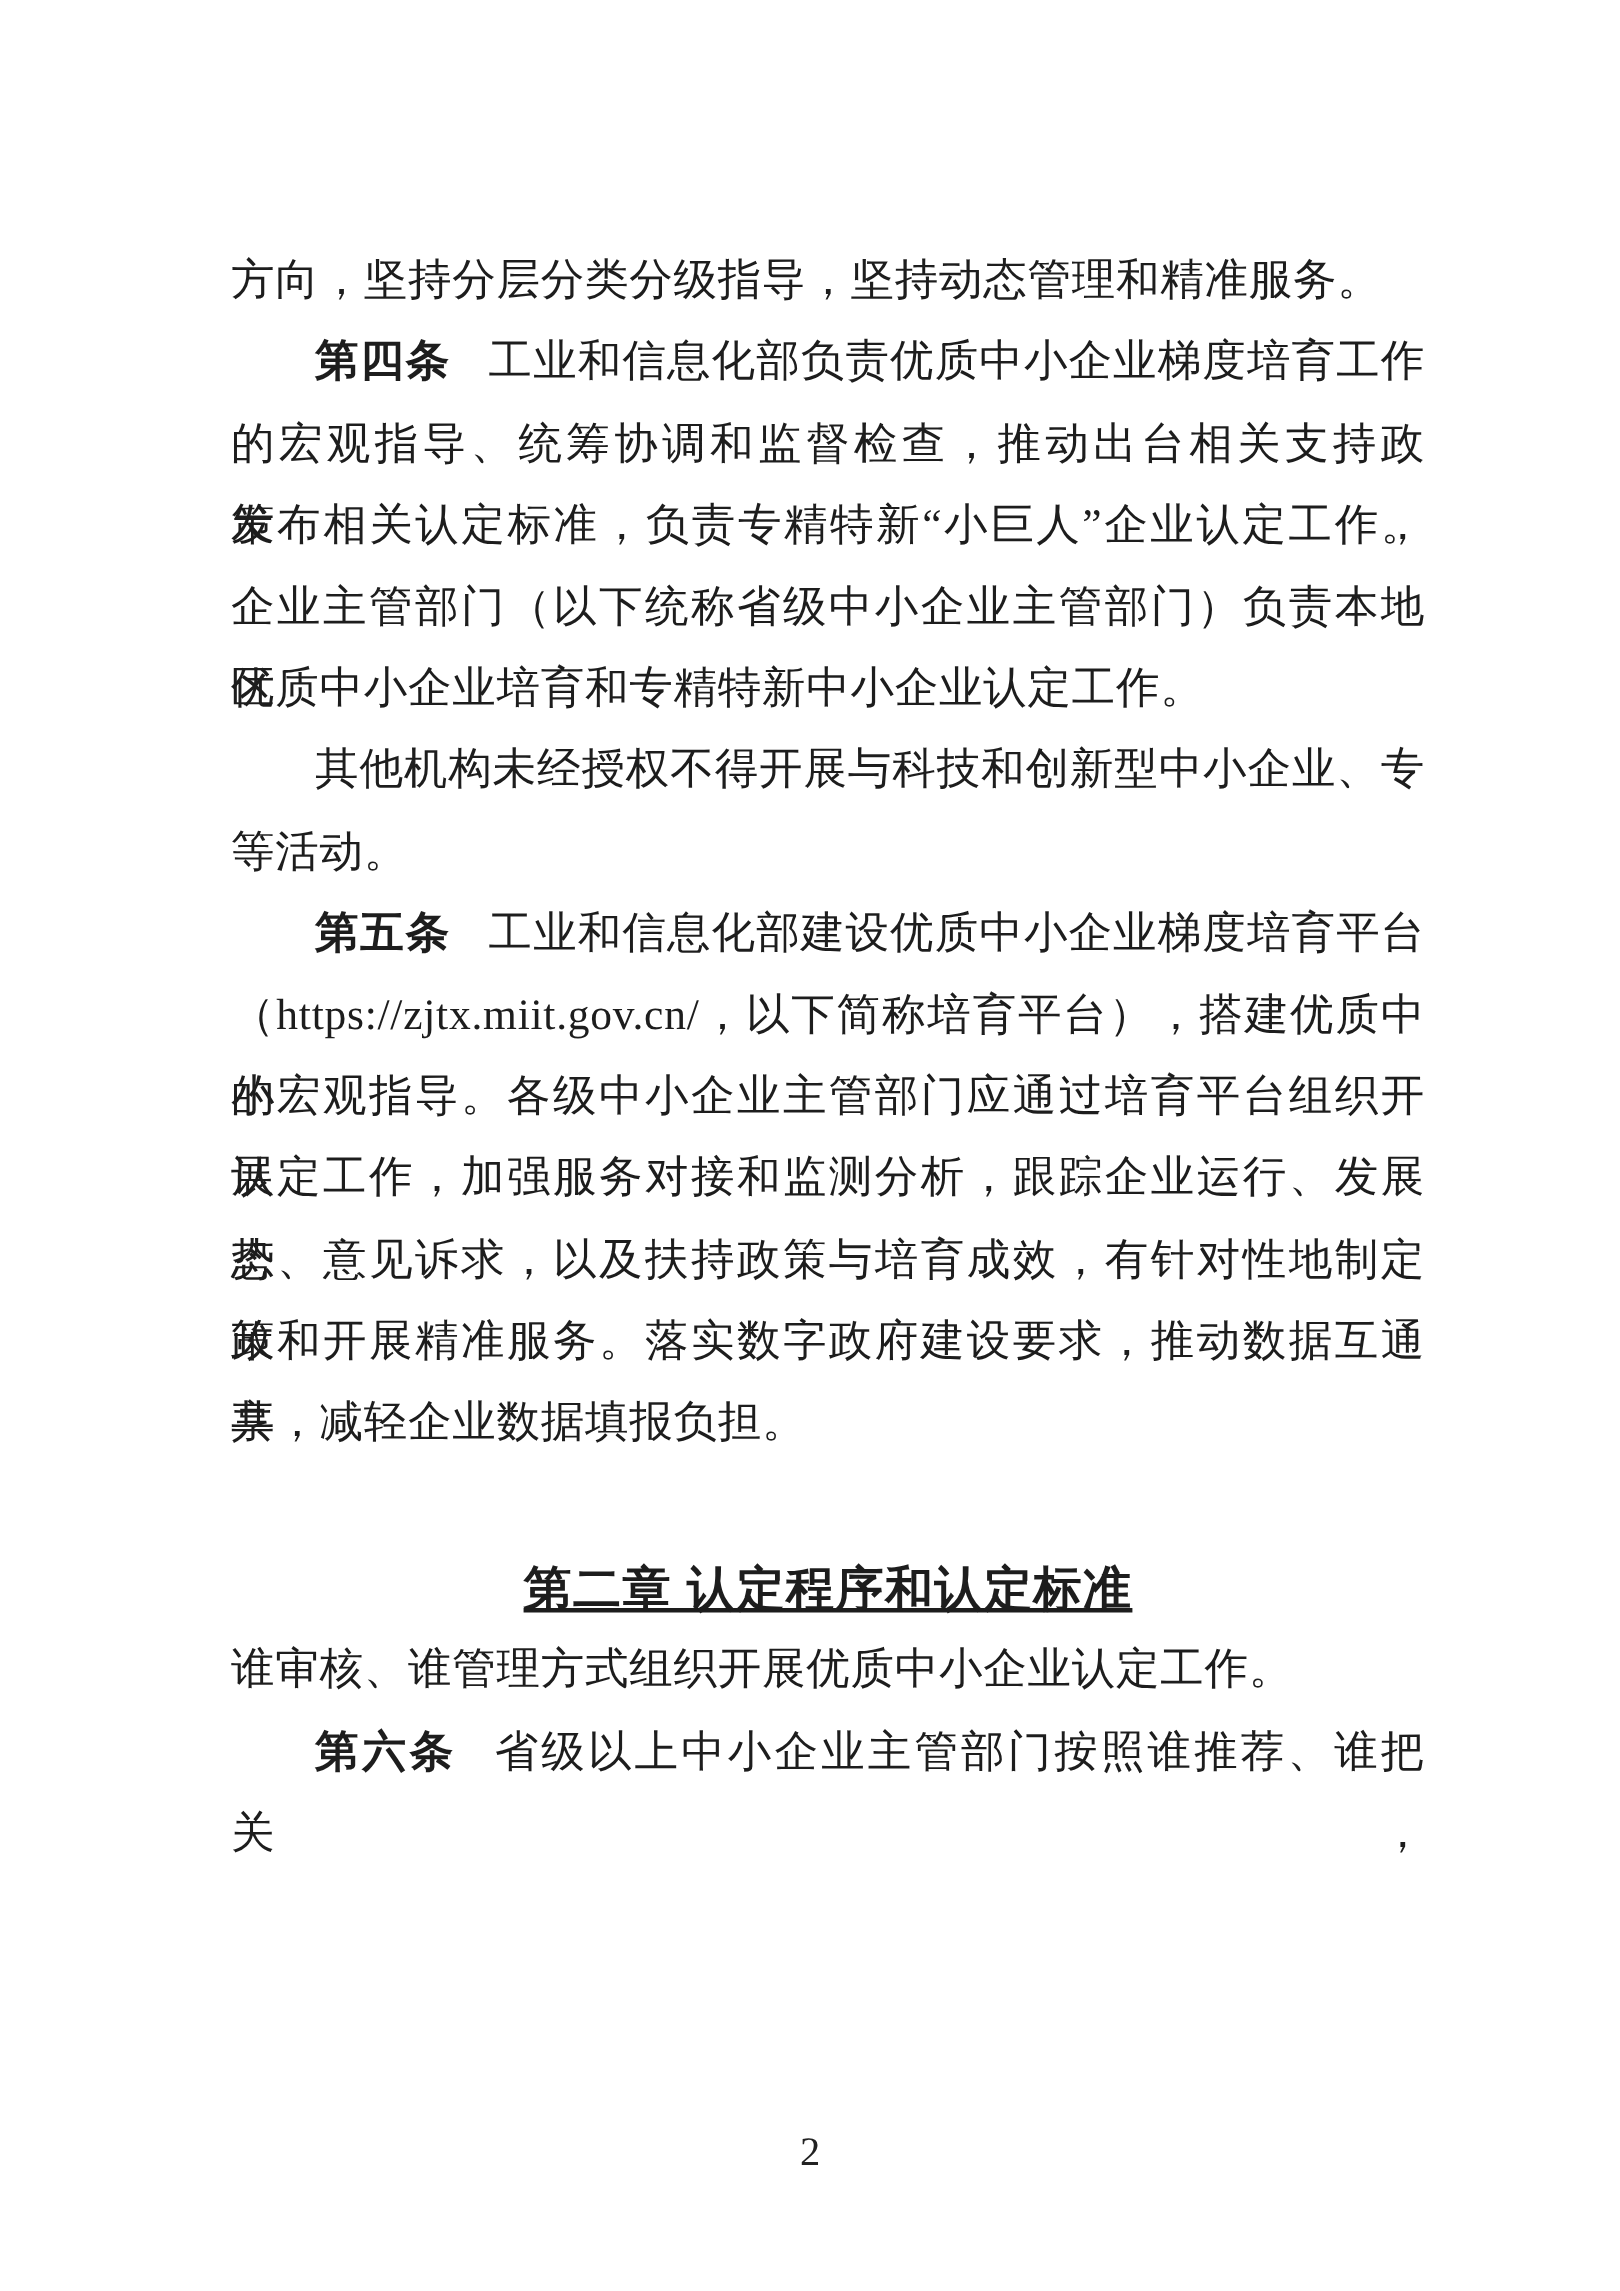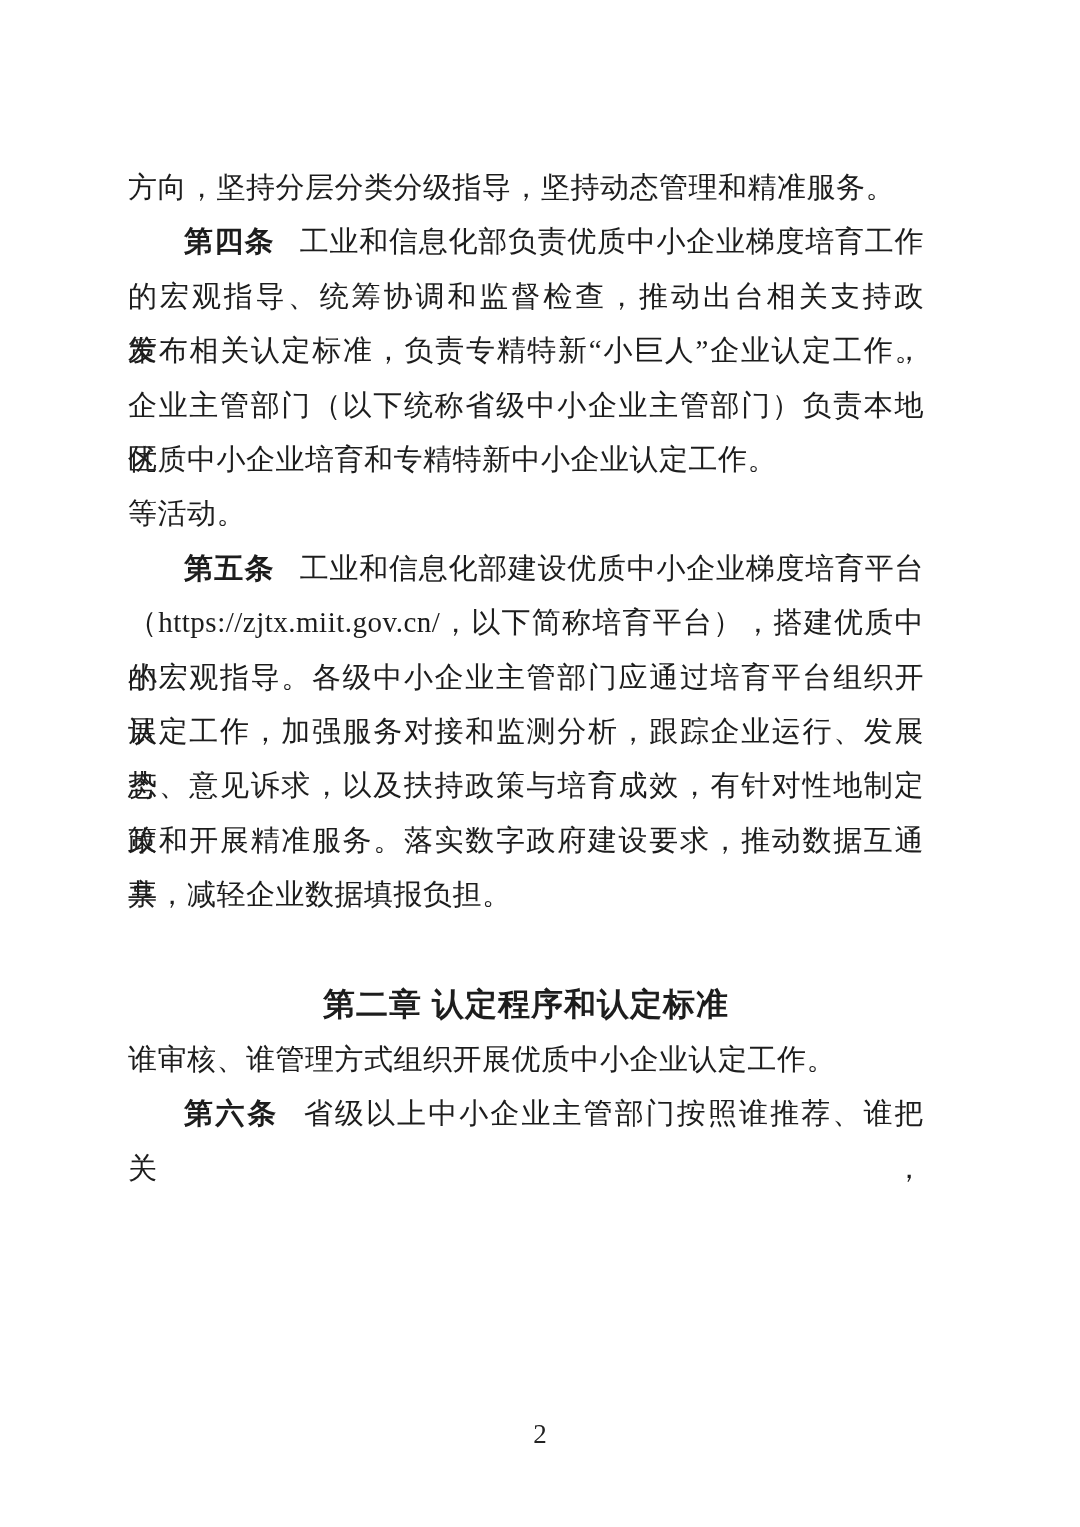--- a/index.html
+++ b/index.html
@@ -14,21 +14,21 @@
     height: 1527px;
     margin: 0 auto;
     background: #ffffff;
     color: #1d1d1d;
     font-family: "Liberation Serif", "DejaVu Serif", serif;
     overflow: hidden;
   }
   .doc-body {
     position: absolute;
     top: 160px;
-    left: 128px;
+    left: 154px;
     width: 796px;
   }
   .line {
     font-size: 29px;
     line-height: 54.4px;
     height: 54.4px;
     white-space: normal;
     text-align: justify;
     text-align-last: left;
     letter-spacing: 0.5px;
@@ -48,20 +48,21 @@
   }
   .chapter {
     font-family: "Liberation Sans", "DejaVu Sans", sans-serif;
     font-weight: 700;
     font-size: 32px;
     line-height: 54.4px;
     height: 54.4px;
     margin-top: 56px;
     text-align: center;
     letter-spacing: 1px;
+    text-decoration: underline;
   }
   .footer {
     position: absolute;
     top: 1412px;
     left: 0;
     width: 100%;
     text-align: center;
     font-size: 27px;
     line-height: 44px;
     color: #222222;
@@ -71,20 +72,21 @@
 <body>
 
 <div class="page">
   <div class="doc-body">
       <div class="line">方向，坚持分层分类分级指导，坚持动态管理和精准服务。</div>
       <div class="line fill indent"><strong class="lead">第四条</strong>工业和信息化部负责优质中小企业梯度培育工作</div>
       <div class="line fill">的宏观指导、统筹协调和监督检查，推动出台相关支持政策，</div>
       <div class="line fill">发布相关认定标准，负责专精特新“小巨人”企业认定工作。</div>
       <div class="line fill">企业主管部门（以下统称省级中小企业主管部门）负责本地区</div>
       <div class="line">优质中小企业培育和专精特新中小企业认定工作。</div>
+      <div class="line fill indent">其他机构未经授权不得开展与科技和创新型中小企业、专</div>
       <div class="line">等活动。</div>
       <div class="line fill indent"><strong class="lead">第五条</strong>工业和信息化部建设优质中小企业梯度培育平台</div>
       <div class="line fill">（https://zjtx.miit.gov.cn/，以下简称培育平台），搭建优质中小</div>
       <div class="line fill">的宏观指导。各级中小企业主管部门应通过培育平台组织开展</div>
       <div class="line fill">认定工作，加强服务对接和监测分析，跟踪企业运行、发展态</div>
       <div class="line fill">势、意见诉求，以及扶持政策与培育成效，有针对性地制定政</div>
       <div class="line fill">策和开展精准服务。落实数字政府建设要求，推动数据互通共</div>
       <div class="line">享，减轻企业数据填报负担。</div>
       <div class="chapter">第二章 认定程序和认定标准</div>
       <div class="line">谁审核、谁管理方式组织开展优质中小企业认定工作。</div>

